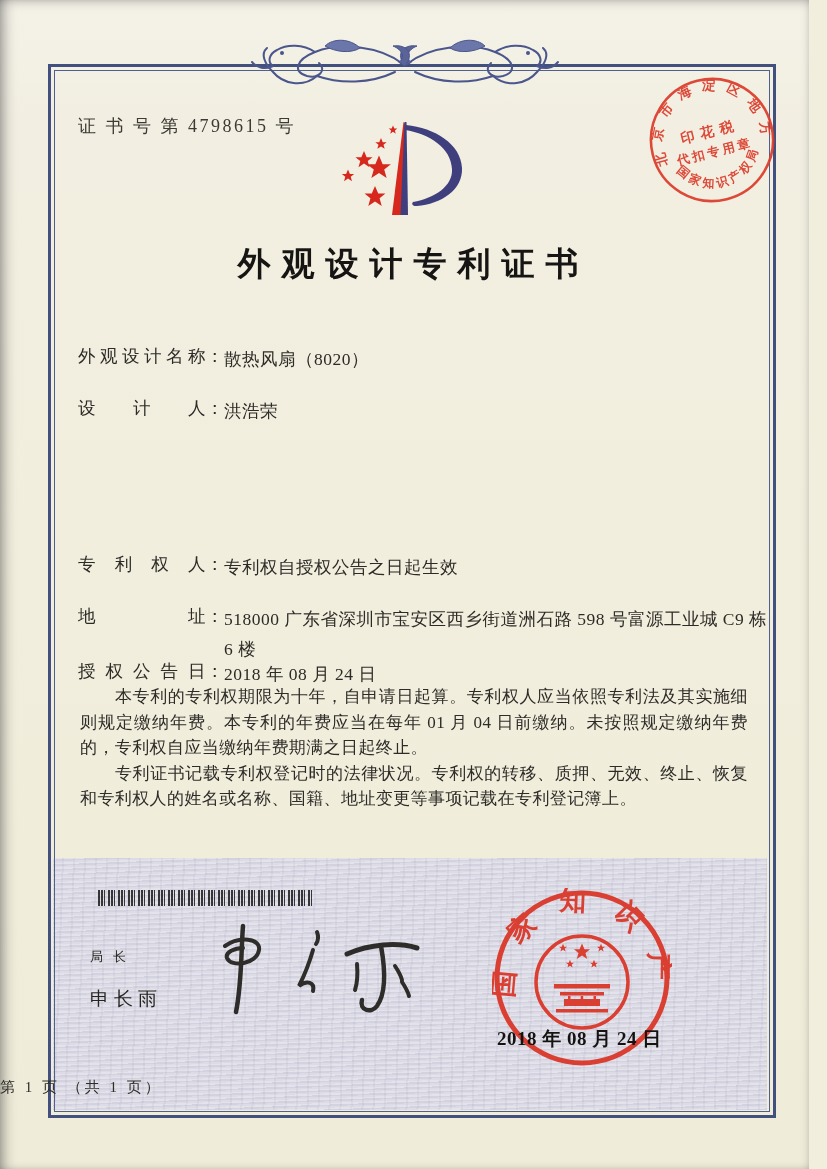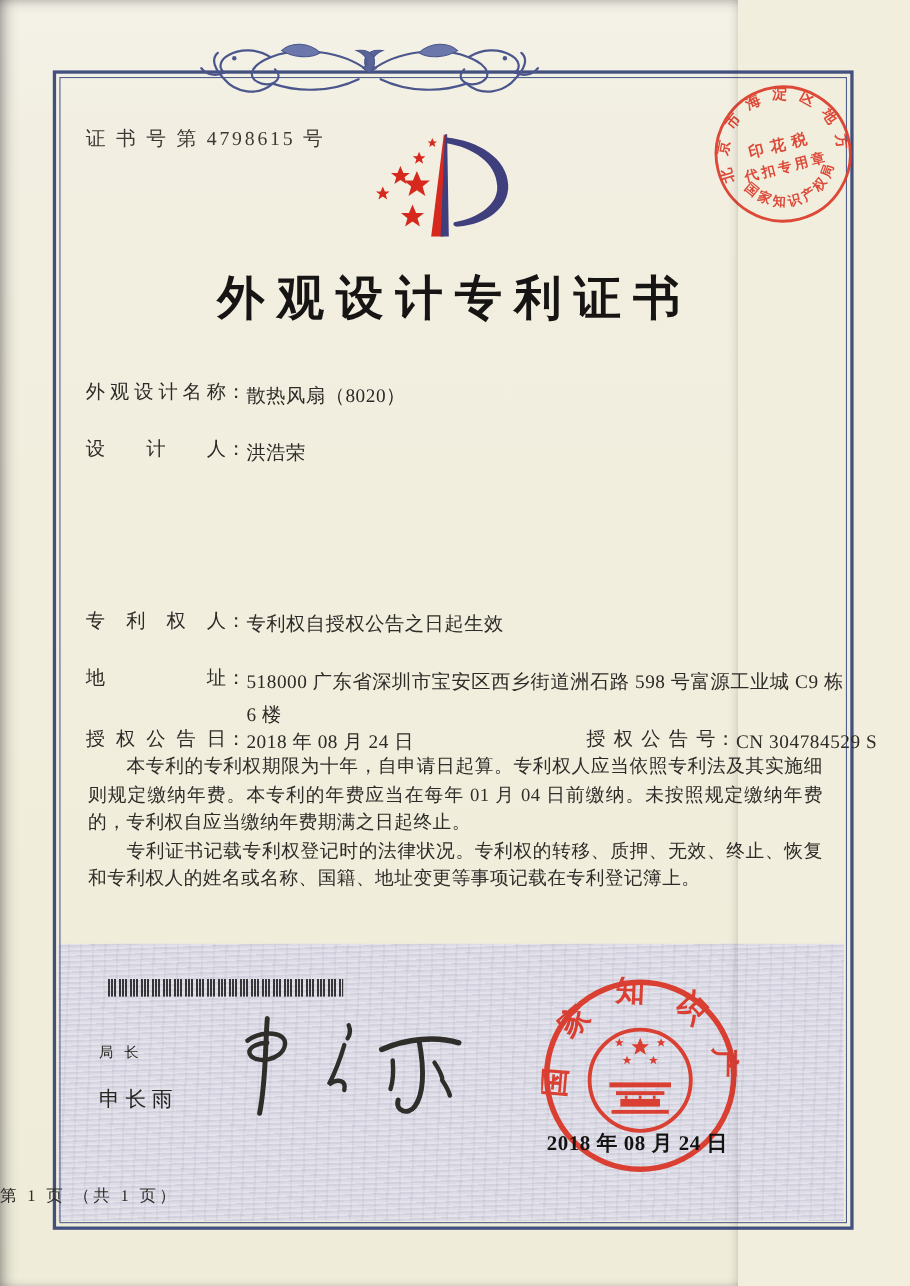--- a/index.html
+++ b/index.html
@@ -2,21 +2,21 @@
 <html><head>
 <meta charset="utf-8">
 <style>
   html,body{margin:0;padding:0;}
   body{
     width:827px;height:1169px;overflow:hidden;
     font-family:"Liberation Serif","DejaVu Serif",serif;
     background:#f1eedd;
   }
   .page{
-    position:relative;width:671px;height:1169px;
+    position:relative;width:809px;height:1169px;
     background:linear-gradient(180deg,#f4f1e7 0%,#f2efe2 10%,#f1eedd 50%,#efecd9 100%);
   }
   .page::after{ 
     content:"";position:absolute;inset:0;pointer-events:none;z-index:50;
     box-shadow:inset 12px 0 14px -10px rgba(45,45,50,.55),
                inset -7px 0 10px -8px rgba(45,45,50,.28),
                inset 0 10px 12px -10px rgba(45,45,50,.35),
                inset 0 -6px 8px -7px rgba(45,45,50,.22);
   }
   
@@ -31,21 +31,21 @@
     position:absolute;left:48px;top:64px;width:722px;height:1048px;z-index:2;
     border:3px solid #42507f;pointer-events:none;
   }
   .frame-inner{position:absolute;inset:3px;border:1px solid #515f8c;}
   .ornament{position:absolute;left:50%;top:32px;transform:translateX(-50%);z-index:3;}
   
   .cert-no{position:absolute;left:78px;top:114px;z-index:4;
     font-size:18px;letter-spacing:2.5px;color:#3d3a36;}
   .logo{position:absolute;left:335px;top:118px;z-index:4;}
   .title{position:absolute;left:0;top:242px;width:827px;text-align:center;z-index:4;
-    font-size:43px;font-weight:700;letter-spacing:11px;color:#161514;}
+    font-size:33px;font-weight:700;letter-spacing:11px;color:#161514;}
   
   .tax-stamp{position:absolute;left:646px;top:74px;width:132px;height:132px;z-index:5;
     transform:rotate(-14deg);opacity:.92;}
   
   .frow{position:absolute;left:78px;z-index:4;font-size:17.5px;color:#2d2b27;letter-spacing:.5px;white-space:nowrap;}
   .flabel{display:inline-block;width:128px;text-align:justify;text-align-last:justify;text-justify:inter-character;vertical-align:top;}
   .fcolon{display:inline-block;vertical-align:top;}
   .fval{display:inline-block;vertical-align:top;margin-left:0;max-width:548px;white-space:normal;line-height:30px;}
   .r1{top:344px}.r2{top:396px}.r3{top:448px}.r4{top:500px}.r5{top:552px}.r6{top:604px}
   .r7{top:659px}
@@ -140,23 +140,20 @@
     <span class="flabel">设计人</span><span class="fcolon">：</span><span class="fval">洪浩荣</span>
   </div>
   <div class="frow r5">
     <span class="flabel">专利权人</span><span class="fcolon">：</span><span class="fval">专利权自授权公告之日起生效</span>
   </div>
   <div class="frow r6">
     <span class="flabel">地址</span><span class="fcolon">：</span><span class="fval">518000 广东省深圳市宝安区西乡街道洲石路 598 号富源工业城 C9 栋 6 楼</span>
   </div>
   <div class="frow r7">
     <span class="flabel">授权公告日</span><span class="fcolon">：</span><span class="fval">2018 年 08 月 24 日</span>
-    <span class="grant-right">
-      <span class="flabel">授权公告号</span><span class="fcolon">：</span><span class="fval">CN 304784529 S</span>
-    </span>
   </div>
 
   <div class="body-text">
     <p>本专利的专利权期限为十年，自申请日起算。专利权人应当依照专利法及其实施细则规定缴纳年费。本专利的年费应当在每年 01 月 04 日前缴纳。未按照规定缴纳年费的，专利权自应当缴纳年费期满之日起终止。</p>
     <p>专利证书记载专利权登记时的法律状况。专利权的转移、质押、无效、终止、恢复和专利权人的姓名或名称、国籍、地址变更等事项记载在专利登记簿上。</p>
   </div>
 
   <div class="barcode"></div>
 
   <div class="director-label">局长</div>

